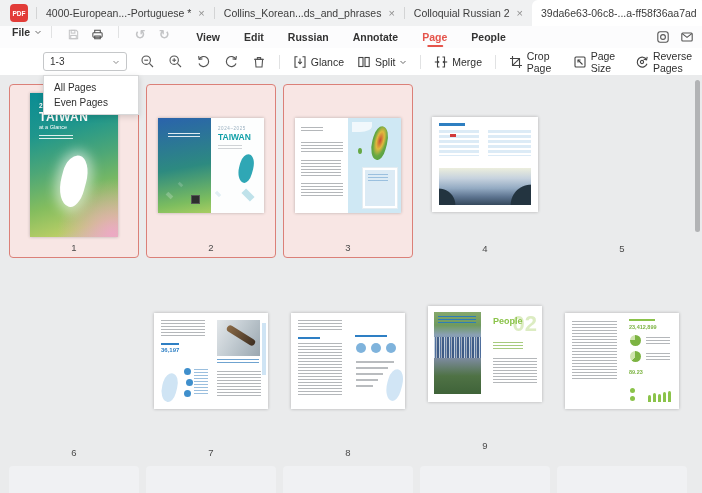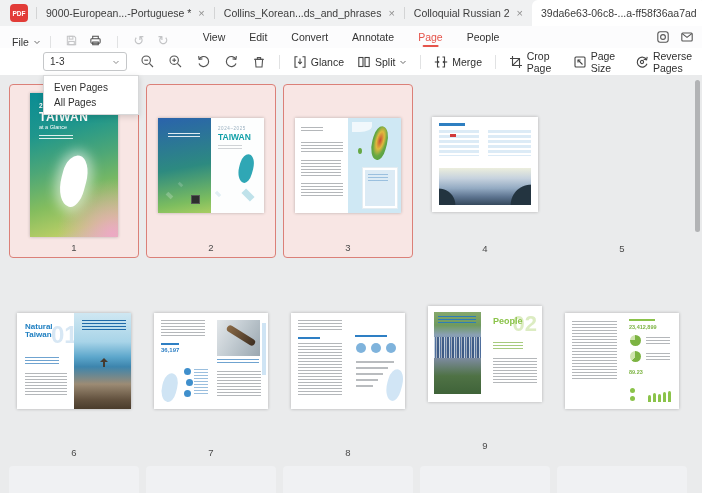--- a/index.html
+++ b/index.html
@@ -11,21 +11,21 @@
             display:flex;align-items:center;border-bottom:1px solid #e4e5e6;}
   .applogo{width:18px;height:18px;margin:0 8px 0 10px;background:#e23c38;border-radius:4px;
            color:#fff;font-size:6.5px;font-weight:bold;display:flex;align-items:center;justify-content:center;flex:0 0 auto;}
   .tb-tab{height:26px;display:flex;align-items:center;padding:0 9px;font-size:10.5px;color:#3c3c3c;white-space:nowrap;}
   .tb-tab.active{background:#fff;border-radius:6px 6px 0 0;}
   .tb-close{margin-left:7px;color:#8f8f8f;font-size:11px;line-height:1;}
   .tabsep{width:1px;height:12px;background:#d3d4d5;flex:0 0 auto;}
   .spacer{flex:1;}
   
   .menubar{position:absolute;top:26px;left:0;right:0;height:22px;background:#fcfcfd;
-           display:flex;align-items:flex-end;font-size:10.5px;}
+           display:flex;align-items:flex-start;font-size:10.5px;font-weight:bold;}
   .file-btn{margin-left:12px;display:flex;align-items:center;gap:4px;color:#333;}
   .mdiv{width:1px;height:12px;background:#e1e2e3;margin:0 9px;}
   .mico{width:16px;height:16px;display:flex;align-items:center;justify-content:center;margin:0 4px;}
   .dim{color:#c3c4c6;}
   .glyph{font-size:13px;line-height:1;}
   .menunav{position:absolute;left:50%;transform:translateX(-50%);display:flex;gap:24px;align-items:center;height:22px;}
   .mnav{color:#333;position:relative;height:22px;display:flex;align-items:center;}
   .mnav.active{color:#e5544b;}
   .mnav.active:after{content:"";position:absolute;left:50%;transform:translateX(-50%);bottom:1px;width:16px;height:2px;background:#e5544b;border-radius:1px;}
   .menu-right{position:absolute;right:8px;top:0;height:22px;display:flex;align-items:center;gap:10px;color:#555;}
@@ -76,21 +76,21 @@
   svg{display:block;}
   .bigch{font-weight:bold;position:absolute;}
 </style>
 </head>
 <body>
 
 <div class="titlebar">
   <div class="applogo">PDF</div>
   <div class="tabsep"></div>
   <div class="tb-tab">
-    <span>9000-European...-Portuguese *</span>
+    <span>4000-European...-Portuguese *</span>
     <span class="tb-close">×</span>
   </div>
   <div class="tabsep"></div>
   <div class="tb-tab">
     <span>Collins_Korean...ds_and_phrases</span>
     <span class="tb-close">×</span>
   </div>
   <div class="tabsep"></div>
   <div class="tb-tab">
     <span>Colloquial Russian 2</span>
@@ -127,21 +127,21 @@
         <path d="M4 8.5h6v3H4z"></path>
     </svg>
   </div>
   <div class="mdiv"></div>
   <div class="mico dim glyph">↺</div>
   <div class="mico dim glyph">↻</div>
 
   <div class="menunav">
     <div class="mnav">View</div>
     <div class="mnav">Edit</div>
-    <div class="mnav">Convert</div>
+    <div class="mnav">Russian</div>
     <div class="mnav">Annotate</div>
     <div class="mnav active">Page</div>
     <div class="mnav">People</div>
   </div>
 
   <div class="menu-right">
     <span>
       <svg width="14" height="14" viewBox="0 0 14 14" fill="none" stroke="#555" stroke-width="1.1">
         <rect x="1.8" y="1.8" width="10.4" height="10.4" rx="2.4"></rect>
           <circle cx="7" cy="7" r="2.4"></circle>
@@ -323,33 +323,20 @@
                       linear-gradient(180deg,#eceedd 0%,#c6d2de 28%,#93aac2 55%,#5d7490 78%,#35495c 100%);"></div>
     </div>
     <div class="pnum">4</div>
   </div>
 
   <div class="cell" style="left:557px;top:9px;">
     <div class="pnum">5</div>
   </div>
 
   <div class="cell" style="left:9px;top:213px;">
-    <div class="thumb spread r2s">
-      <div class="pg">
-        <div class="bigch" style="left:34px;top:8px;font-size:24px;color:#d7e7f4;">01</div>
-        <div class="abs" style="left:8px;top:10px;width:30px;font-size:8px;font-weight:bold;color:#2180c2;line-height:1.05;">Natural Taiwan</div>
-        <div class="txb" style="left:8px;top:44px;width:34px;height:9px;"></div>
-        <div class="tx" style="left:8px;top:60px;width:42px;height:24px;"></div>
-      </div>
-      <div class="pg" style="background:linear-gradient(180deg,#cfe7f2 0%,#a8d4e8 30%,#5ca6cb 46%,#3d85ad 56%,#9c8b74 74%,#63523f 90%,#4a3c2c 100%);">
-        <div class="txb" style="left:8px;top:7px;width:44px;height:11px;background:repeating-linear-gradient(180deg,#1f6aa8 0 1px,transparent 1px 3px);"></div>
-        <div class="abs" style="left:26px;top:45px;width:0;height:0;border-left:4px solid transparent;border-right:4px solid transparent;border-bottom:4px solid #463a2e;"></div>
-        <div class="abs" style="left:29px;top:49px;width:2px;height:5px;background:#463a2e;"></div>
-      </div>
-    </div>
     <div class="pnum">6</div>
   </div>
 
   <div class="cell" style="left:146px;top:213px;">
     <div class="thumb spread r2s">
       <div class="pg">
         <div class="tx" style="left:7px;top:7px;width:44px;height:18px;"></div>
         <div class="abs" style="left:7px;top:30px;width:18px;height:2px;background:#2e7fc4;"></div>
         <div class="abs" style="left:7px;top:34px;font-size:6px;font-weight:bold;color:#2e7fc4;">36,197</div>
         <div class="isl" style="left:8px;bottom:7px;width:15px;height:29px;background:#cfe4f4;"></div>
@@ -440,15 +427,15 @@
   <div class="cell ghost" style="left:9px;top:391px;"></div>
   <div class="cell ghost" style="left:146px;top:391px;"></div>
   <div class="cell ghost" style="left:283px;top:391px;"></div>
   <div class="cell ghost" style="left:420px;top:391px;"></div>
   <div class="cell ghost" style="left:557px;top:391px;"></div>
 
   <div class="sb-thumb"></div>
 </div>
 
 <div class="dropdown">
+  <div class="dd-item">All Pages</div>
   <div class="dd-item">Even Pages</div>
-  <div class="dd-item">All Pages</div>
 </div>
 
 </body></html>

